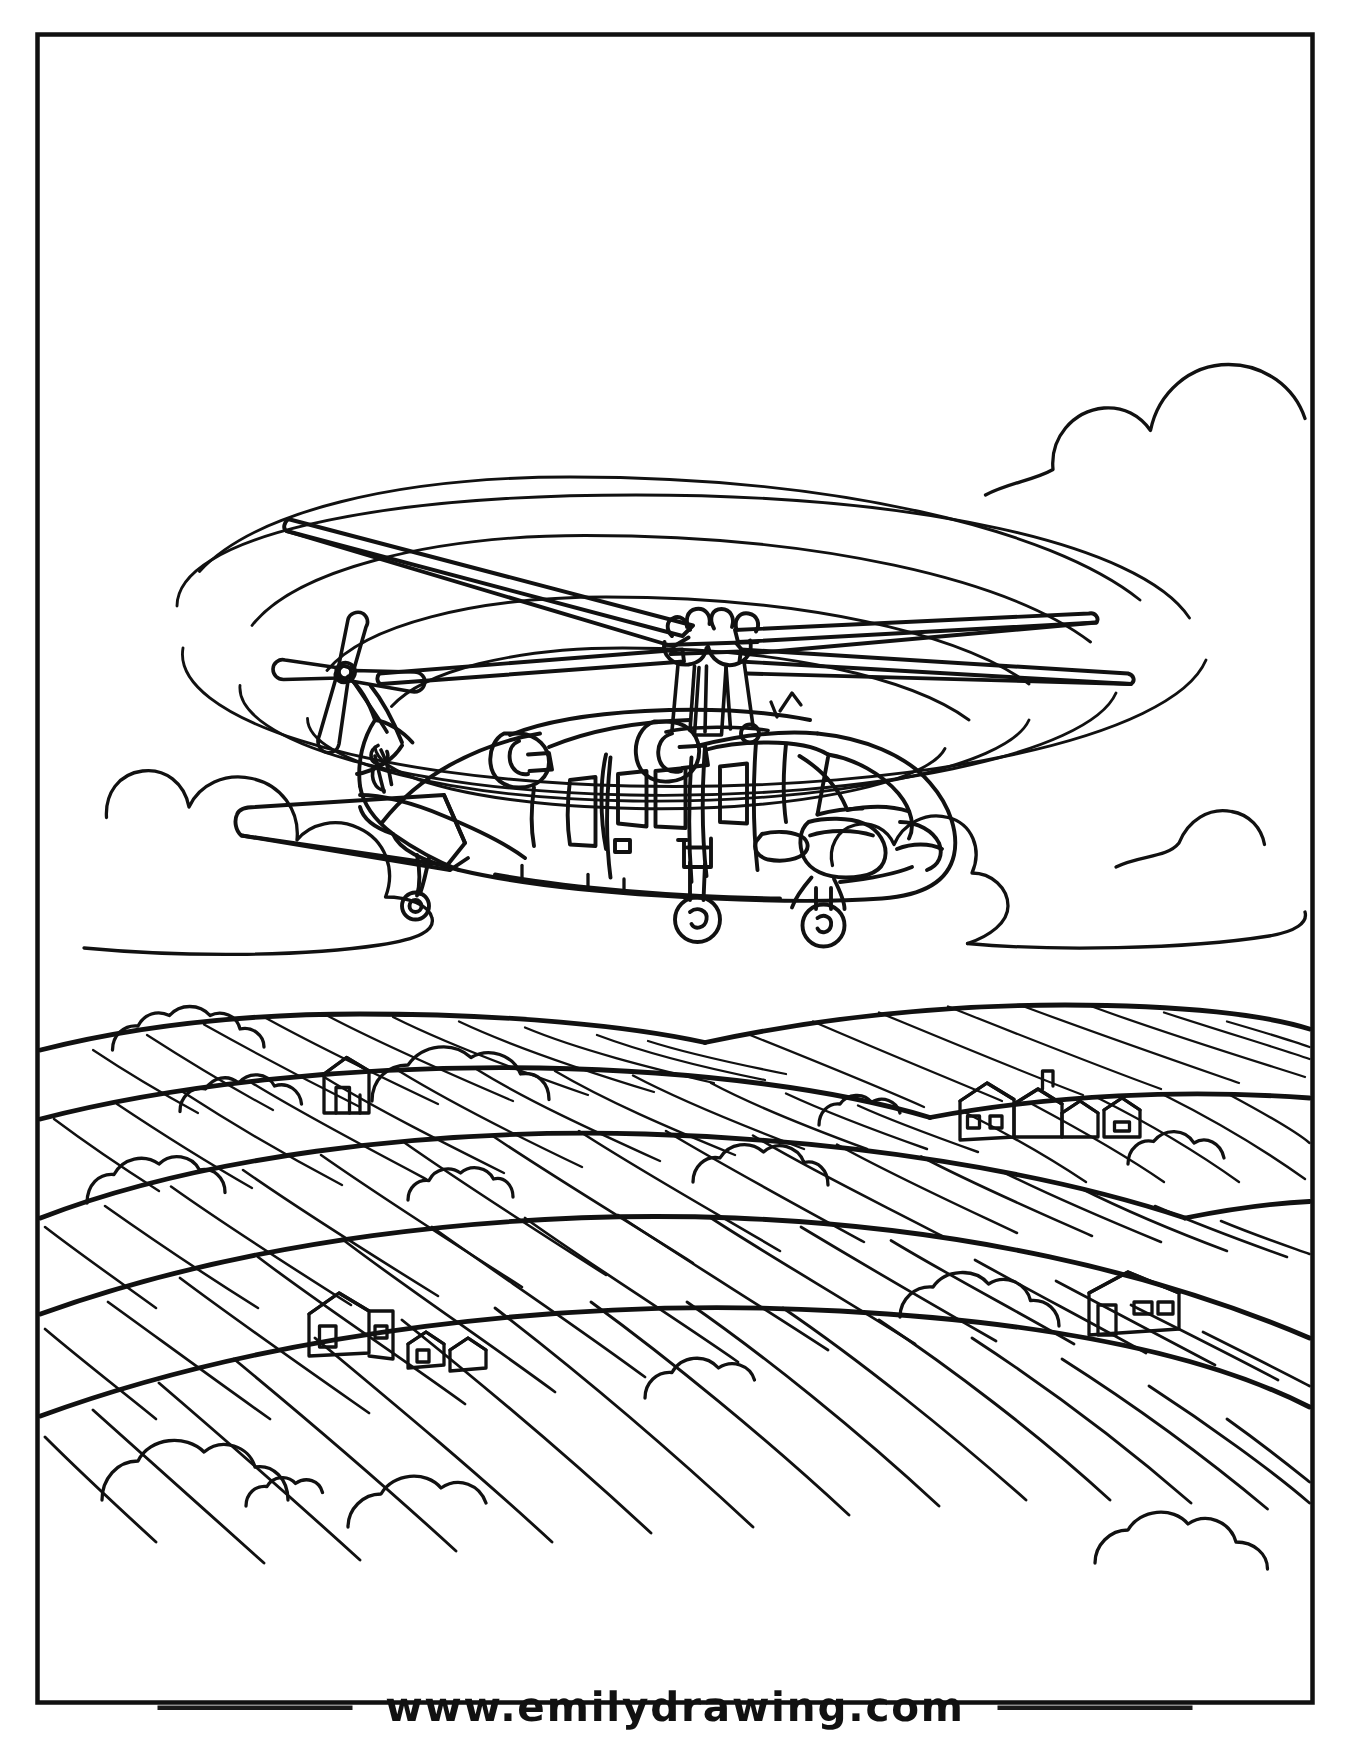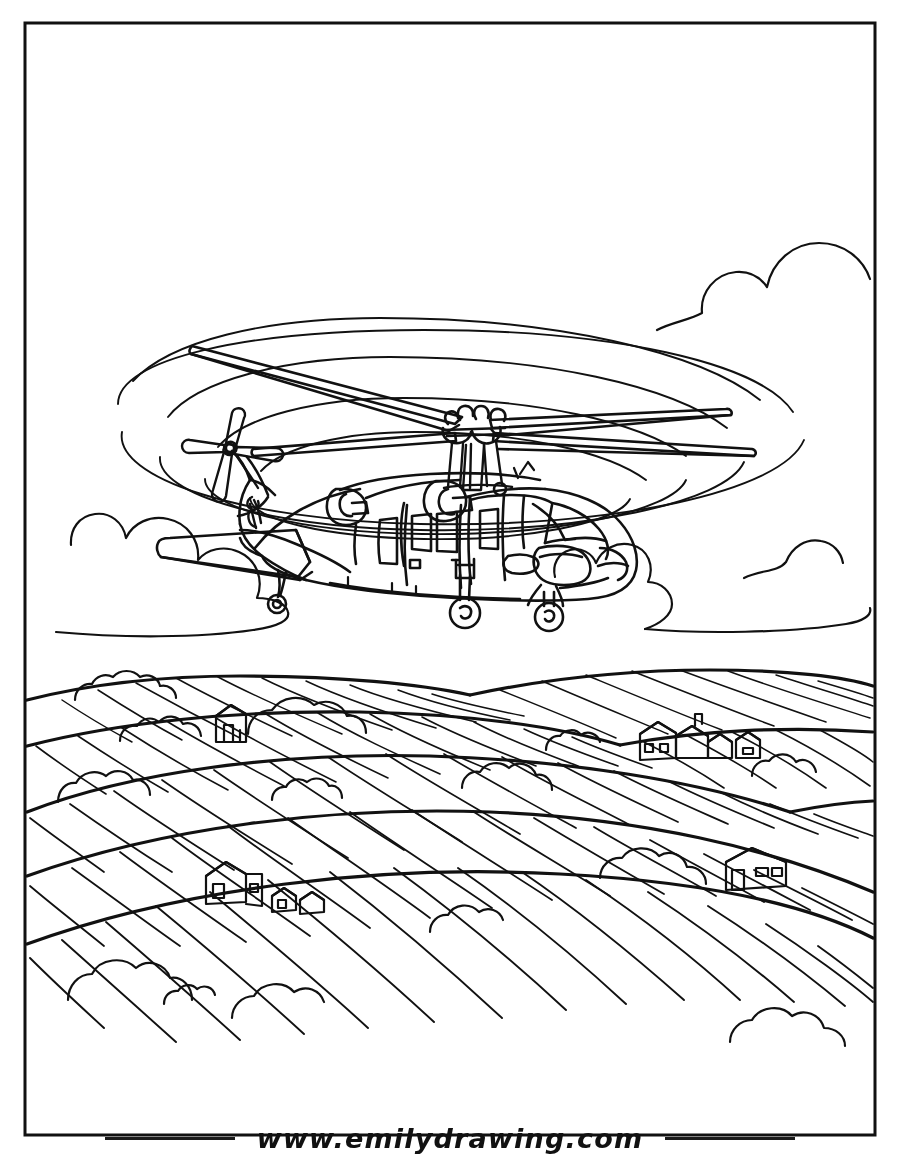--- a/index.html
+++ b/index.html
@@ -35,21 +35,20 @@
     justify-content: center;
     gap: 22px;
   }
   .footer-rule {
     height: 3px;
     width: 130px;
     background: #1a1a1a;
   }
   #footer-text {
     font-family: "DejaVu Sans", sans-serif;
-    font-style: italic;
     font-weight: bold;
     font-size: 27px;
     letter-spacing: 1.2px;
     color: #111111;
     white-space: nowrap;
   }
 </style>
 </head>
 <body>
 

